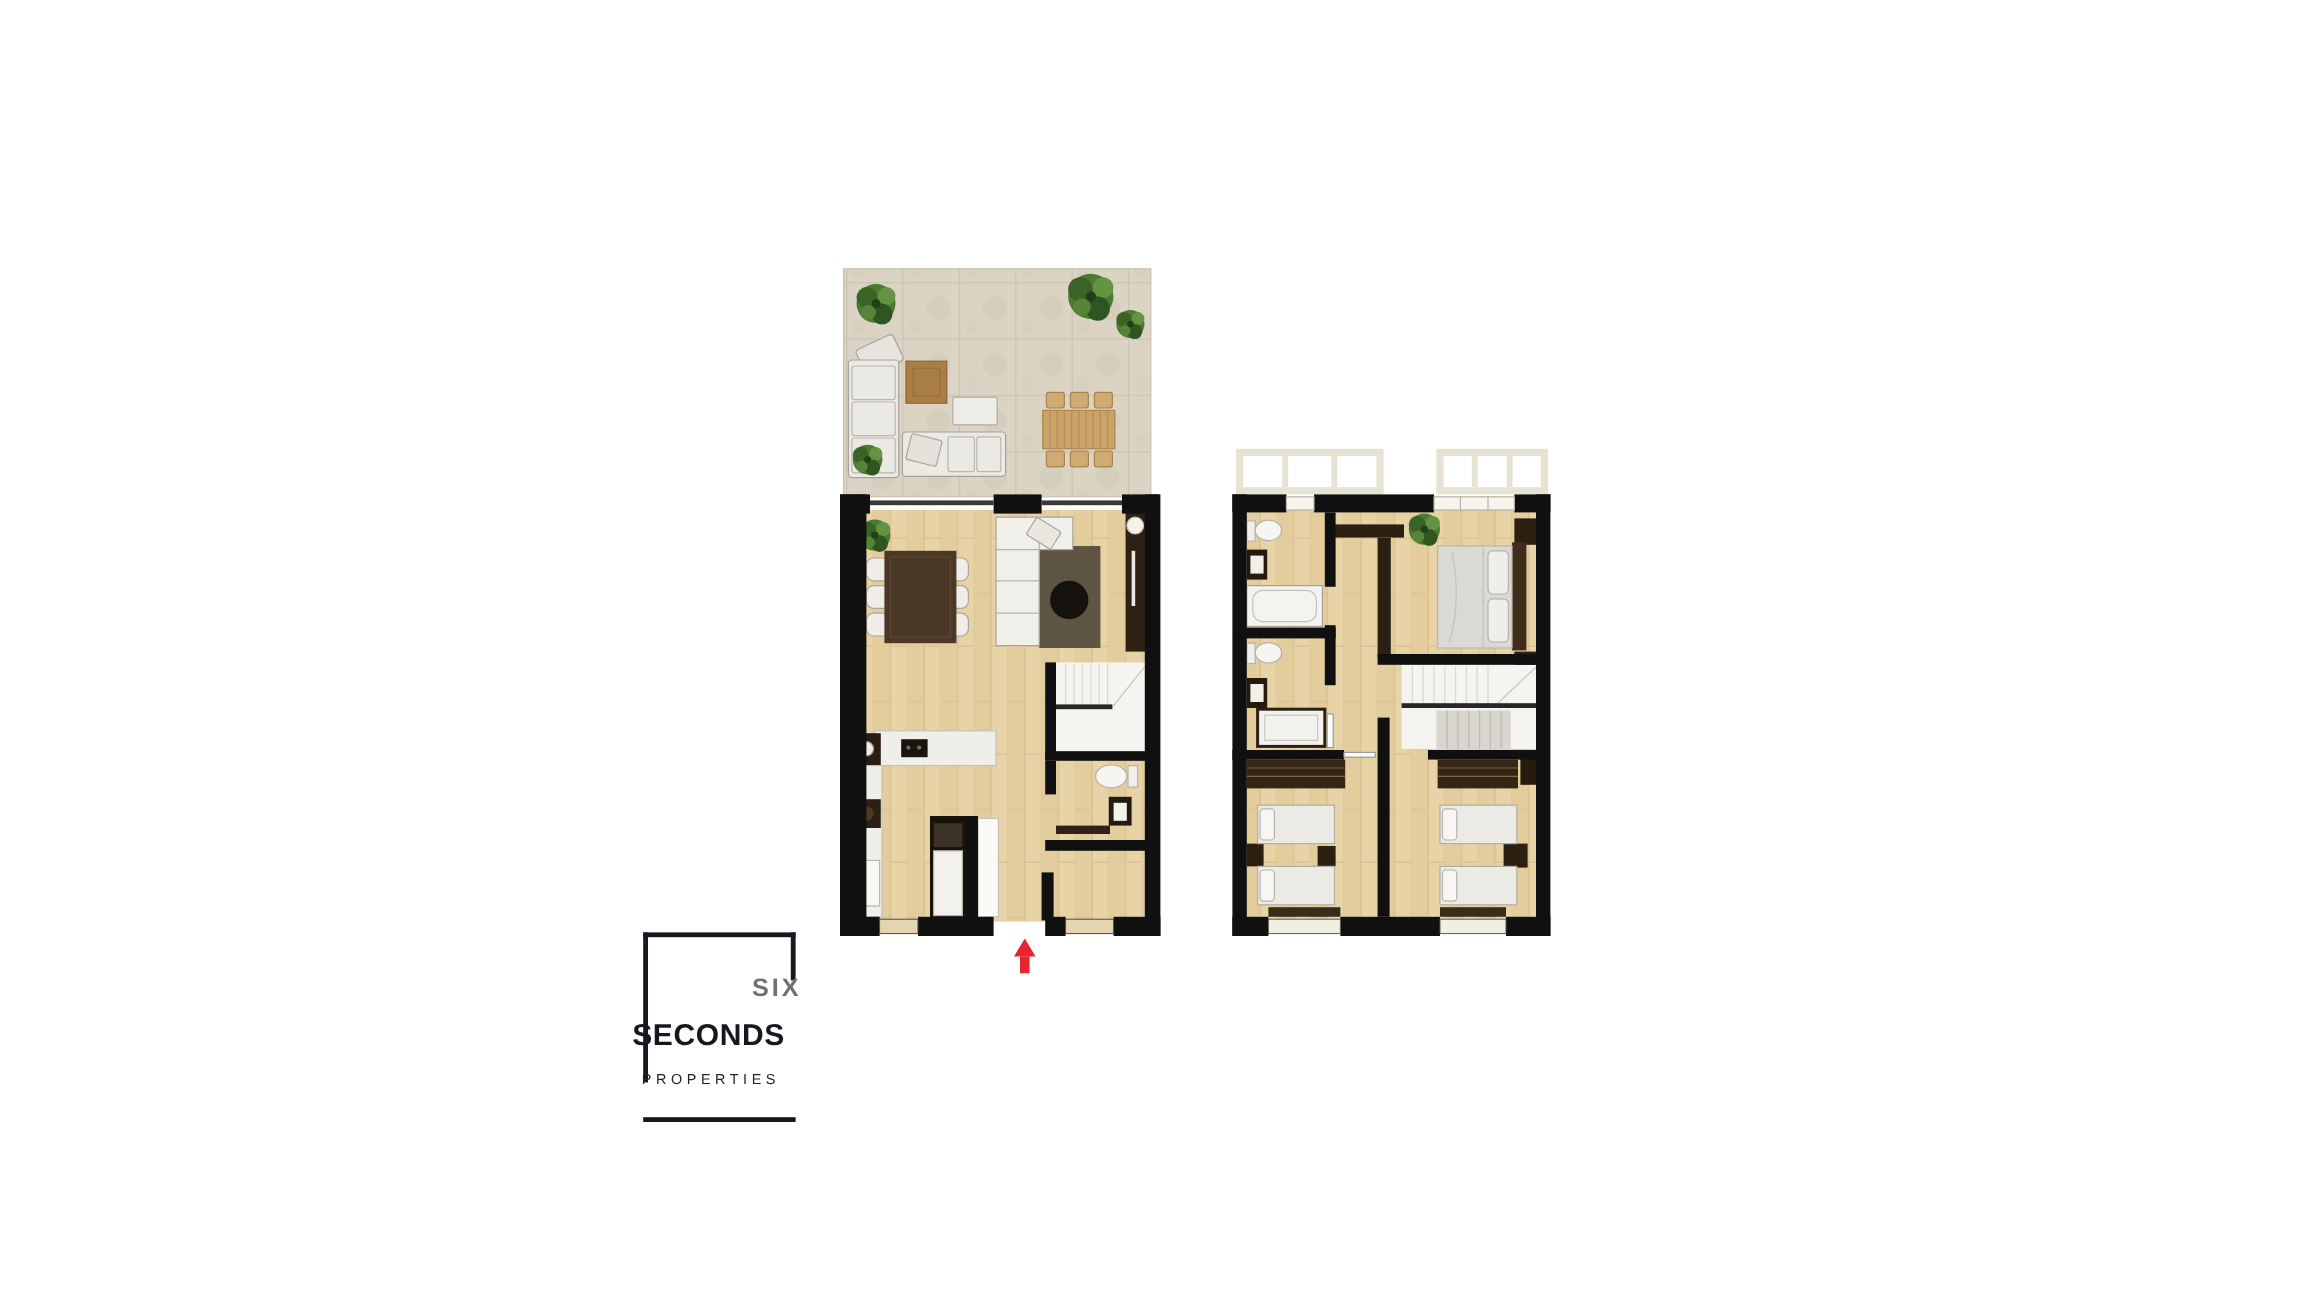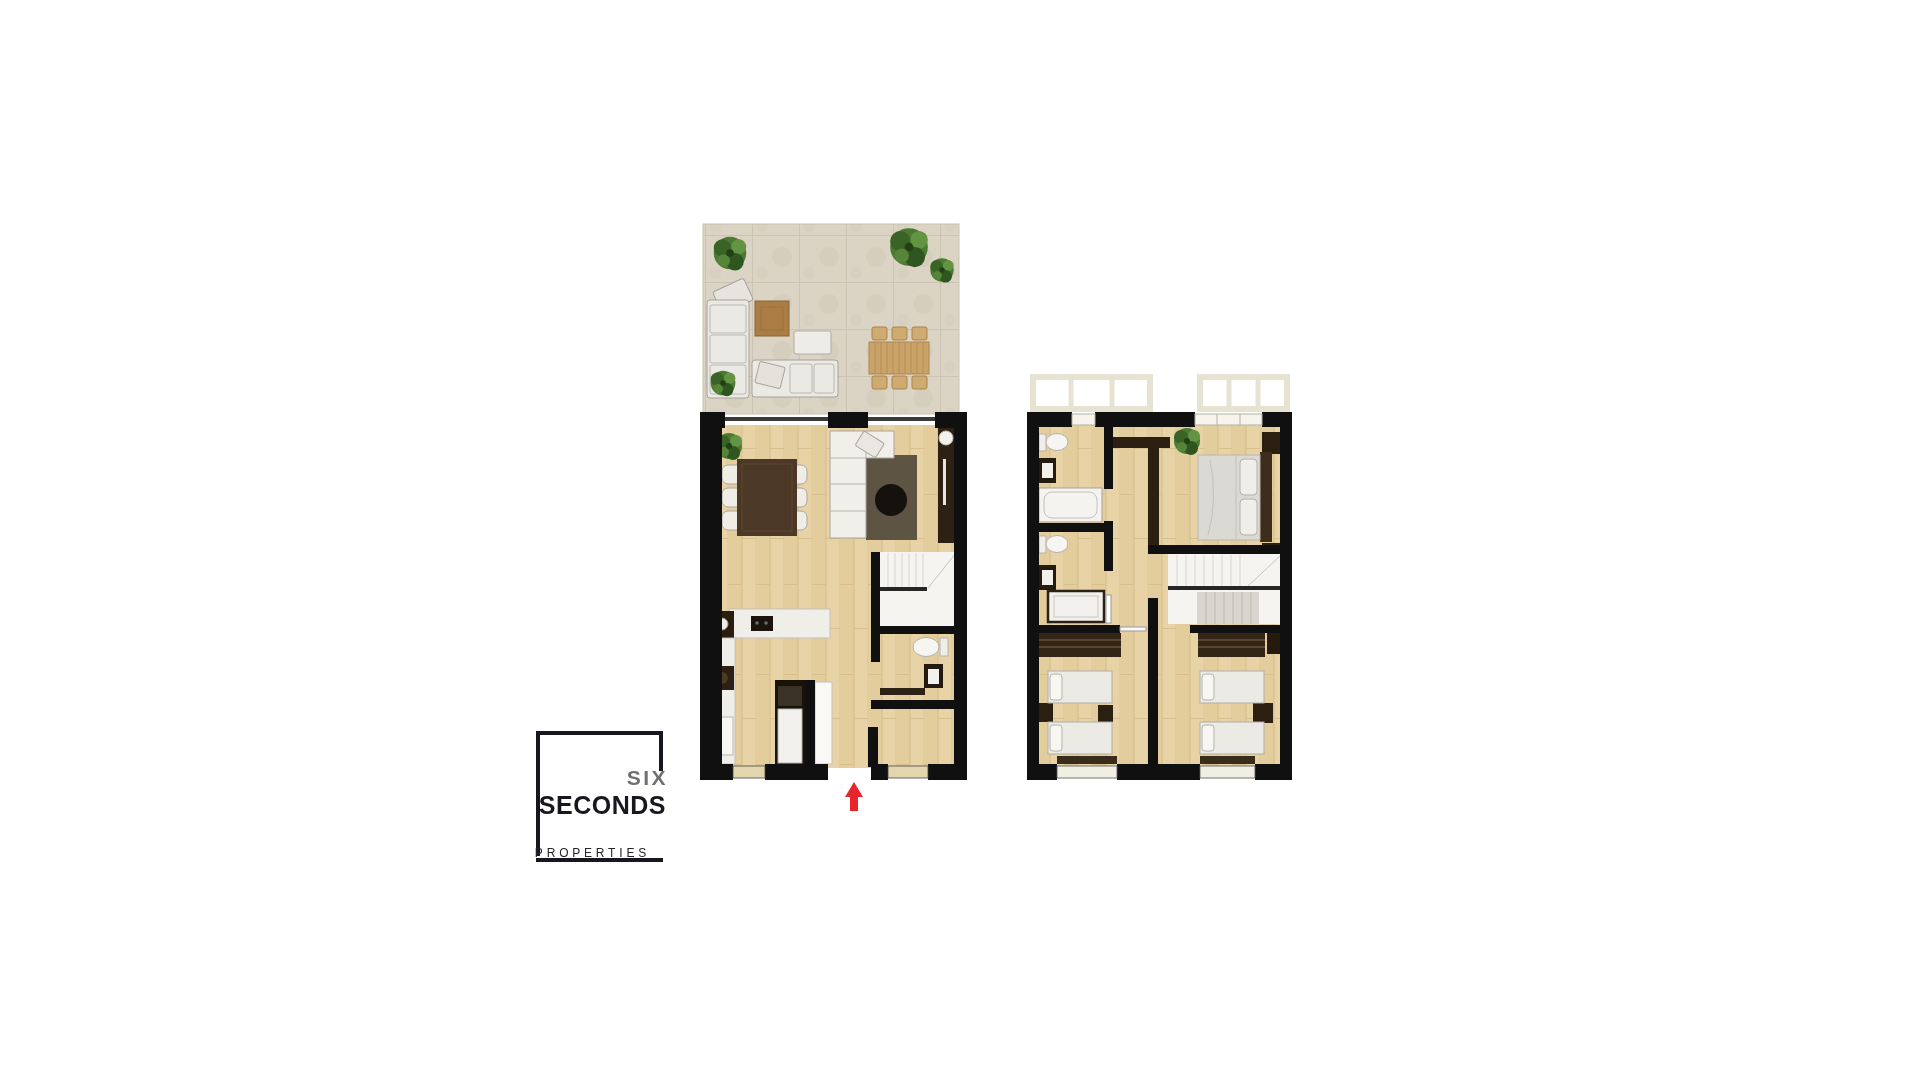--- a/index.html
+++ b/index.html
@@ -6,32 +6,32 @@
   body{
     width:1920px;height:1080px;overflow:hidden;position:relative;
     background:var(--background,#ffffff);
     font-family:"Liberation Sans",sans-serif;
   }
   .canvas{position:absolute;inset:0;background:var(--background,#ffffff)}
   .plan{position:absolute}
   .wall{fill:var(--wall,#101010)}
   .arrow{fill:var(--arrow-red,#e7252b)}
   
-  .logo{position:absolute;left:536px;top:731px;width:127px;height:131px}
+  .logo{position:absolute;left:536px;top:777px;width:127px;height:158px}
   .lb{position:absolute;background:var(--logo-dark,#17171f)}
   .lb-top{left:0;top:0;width:127px;height:4px}
   .lb-left{left:0;top:0;width:4px;height:125px}
   .lb-bottom{left:0;bottom:0;width:127px;height:4px}
   .lb-right{right:0;top:0;width:4px;height:40px}
   .logo-six{
     position:absolute;right:-5px;top:36px;margin:0;
     font-size:21px;font-weight:bold;letter-spacing:2.5px;line-height:1;
     color:var(--logo-gray,#707070);white-space:nowrap}
   .logo-seconds{
-    position:absolute;right:-7px;top:58px;margin:4px;
+    position:absolute;right:-7px;top:58px;margin:16px;
     font-size:25px;font-weight:bold;letter-spacing:0.5px;line-height:1;
     color:var(--logo-dark,#17171f);white-space:nowrap}
   .logo-properties{
     position:absolute;right:-3px;top:100px;margin:16px;
     font-size:12px;letter-spacing:3.8px;line-height:1;
     color:#23232b;white-space:nowrap}
 </style>
 </head>
 <body>
 

